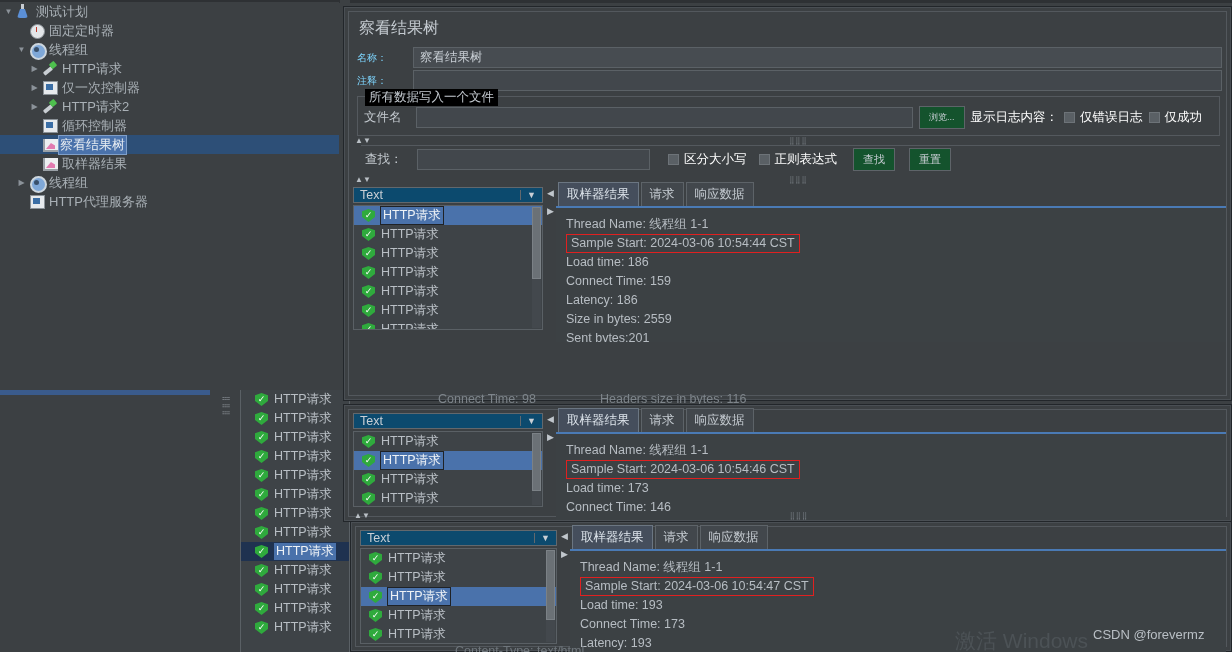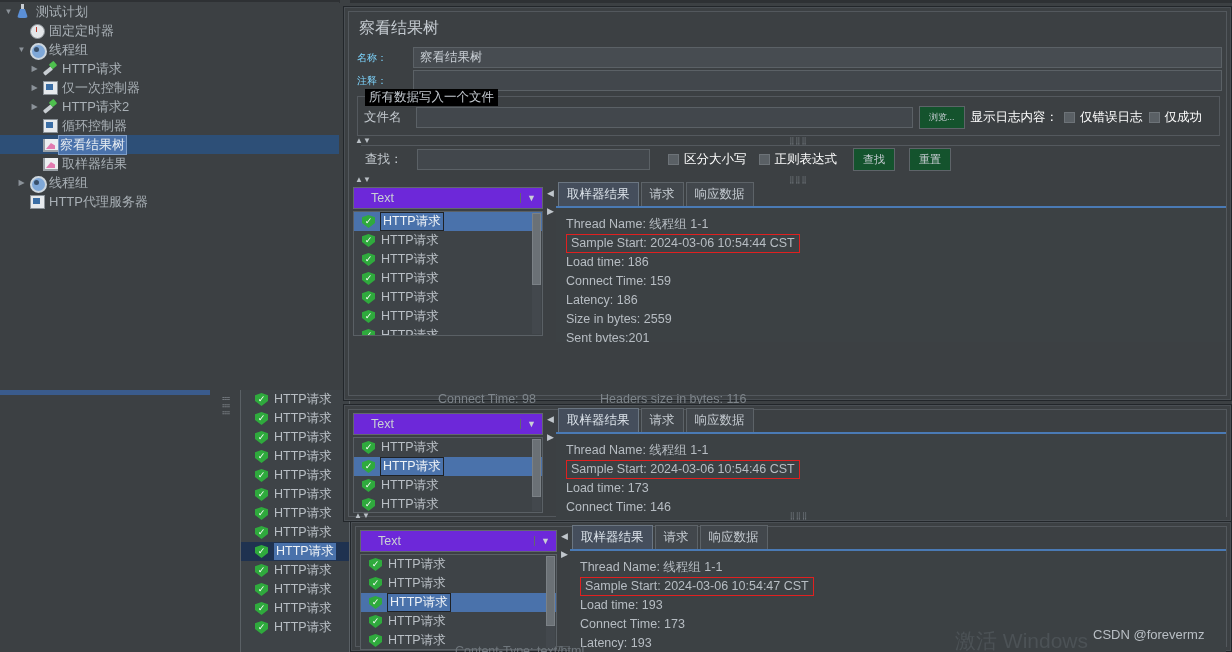--- a/index.html
+++ b/index.html
@@ -65,22 +65,22 @@
   .chk { width:11px; height:11px; background:#5a6065; border:1px solid #6d7378; display:inline-block; }
   .inline { display:inline-flex; align-items:center; gap:5px; white-space:nowrap; font-size:12.5px; color:#ffffff; }
 
   .splitbar { height:9px; display:flex; align-items:center; gap:1px; padding-left:6px; color:#b9bfc5; font-size:8px; }
   .splitbar .arr { font-size:8px; letter-spacing:-1px; }
   .splitdots { flex:1; text-align:center; font-size:7px; color:#7c8289; letter-spacing:1px; overflow:hidden; }
 
   
   .results { display:flex; }
   .res-left { width:198px; min-width:198px; }
-  .combo { display:flex; align-items:center; height:22px; margin:3px 4px 2px 4px;
-           background:#6d28d9; border:1px solid #62686d;padding-left:11px; }
+  .combo { display:flex; align-items:center; height:16px; margin:3px 4px 2px 4px;
+           background:#0c4a6e; border:1px solid #62686d; }
   .combo .cv { flex:1; padding-left:6px; font-size:12.5px; color:#c9cfd5; }
   .combo .carr { width:22px; text-align:center; border-left:1px solid #62686d; font-size:9px; color:#c9cfd5; }
   .samplelist { border:1px solid #5a6065; background:#3e4347; margin:0 4px; position:relative; overflow:hidden; }
   .srow { display:flex; align-items:center; height:19px; padding-left:8px; white-space:nowrap; }
   .srow .slabel { font-size:12.5px; color:#b9bfc5; padding-left:6px; }
   .srow.sel { background:#4a72ab; }
   .srow.sel .slabel { color:#eef2f6; outline:1px solid #1f2226; padding:0 2px; margin-left:6px; }
   .shield { width:13px; min-width:13px; height:13px; position:relative; }
   .shield::before { content:""; position:absolute; inset:0; background:#2faa3d;
       clip-path:polygon(50% 0,100% 18%,100% 62%,50% 100%,0 62%,0 18%); border-radius:2px; }

